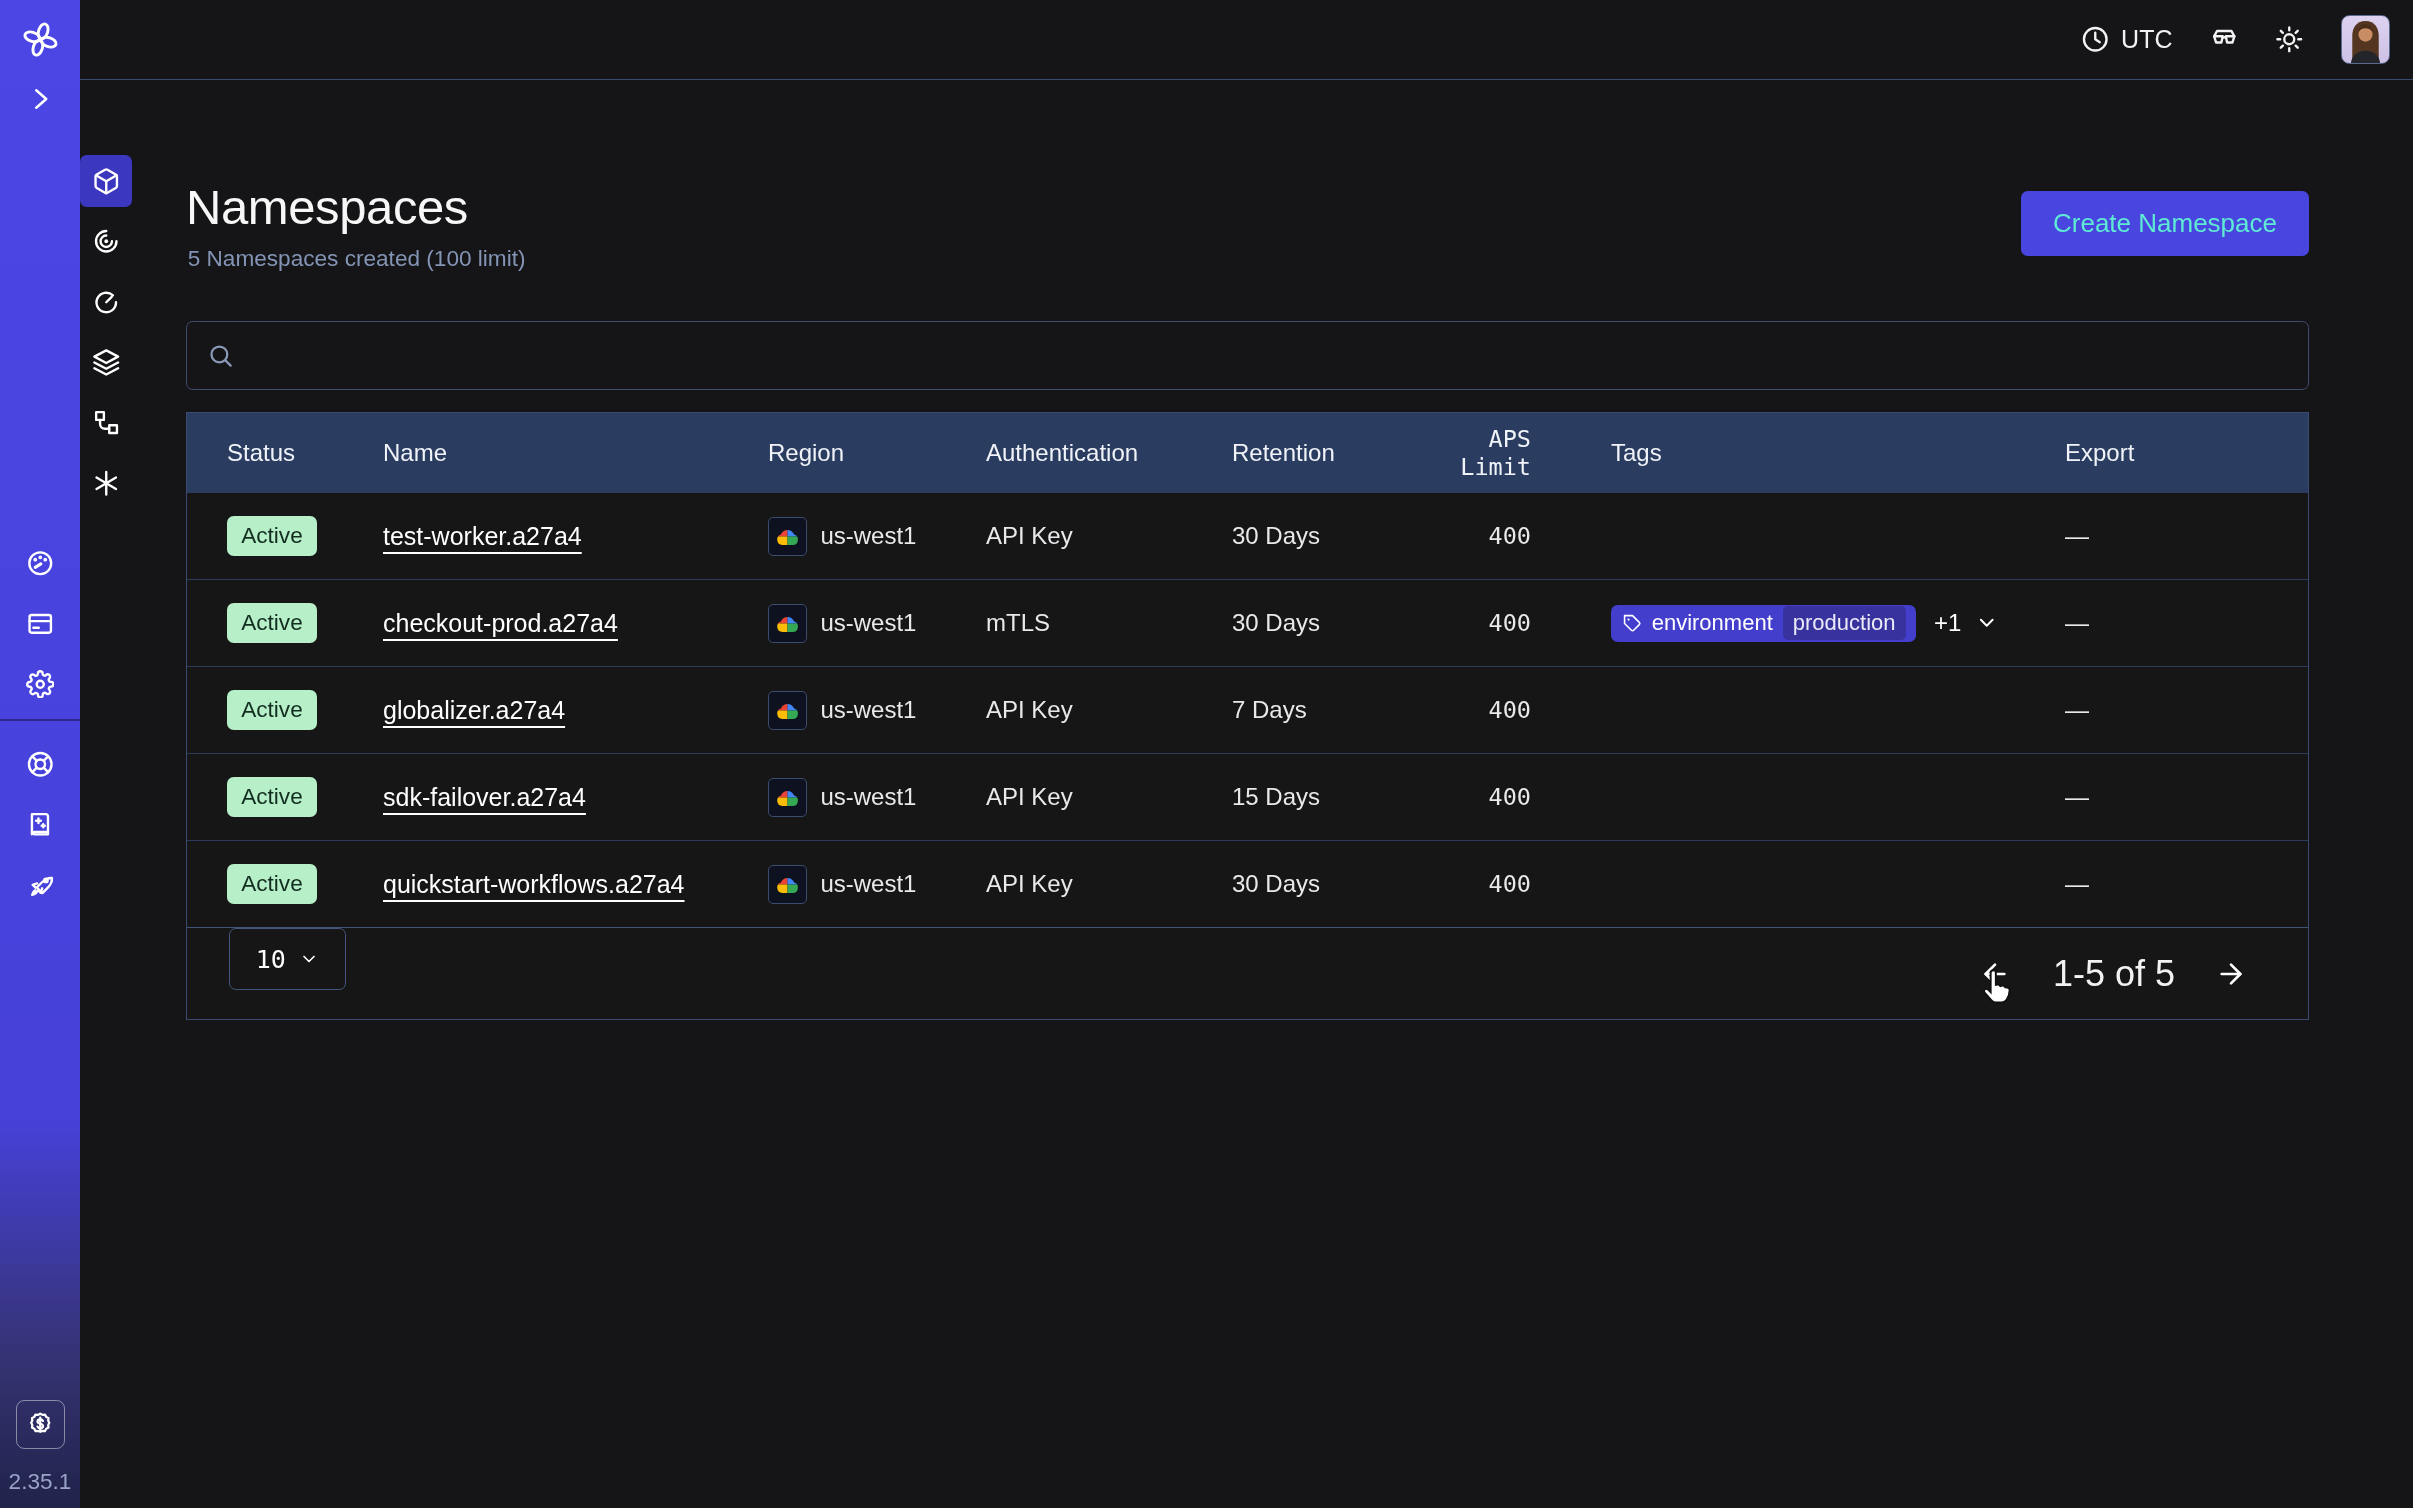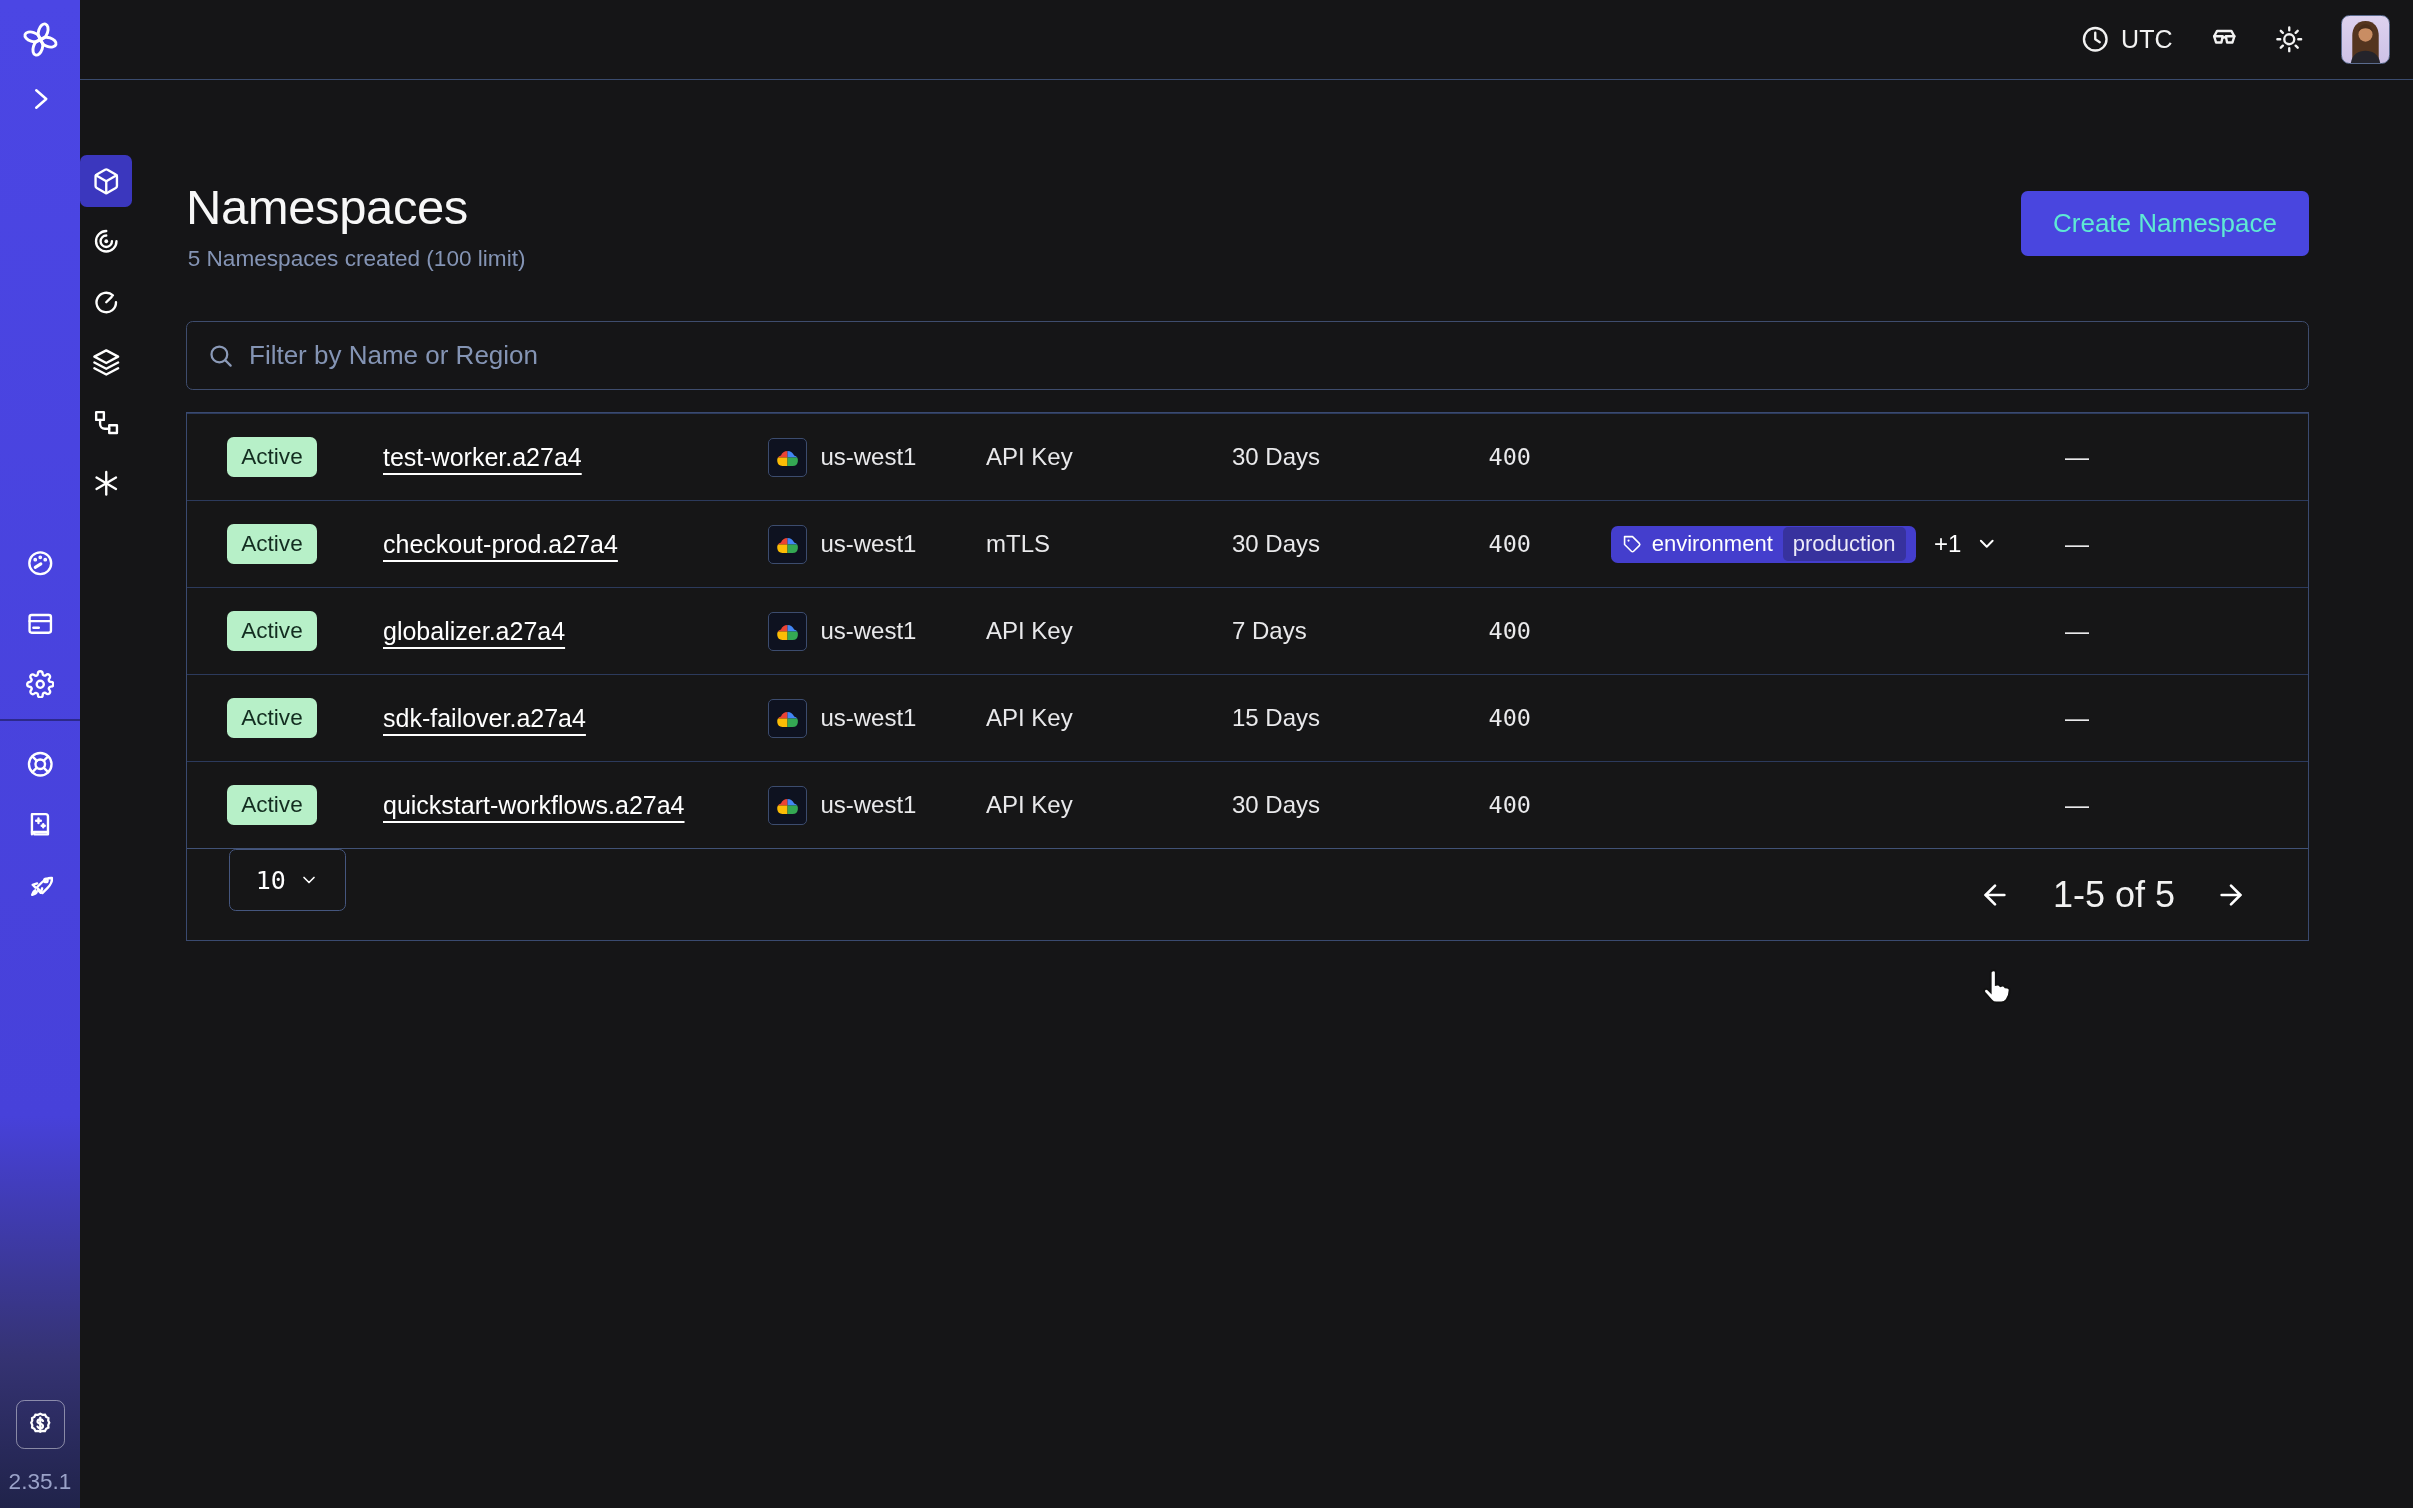--- a/index.html
+++ b/index.html
@@ -344,24 +344,34 @@
     <div class="page-sub">5 Namespaces created (100 limit)</div>
     <button class="create-btn">Create Namespace</button>
 
     <div class="filter">
       <span>
           <svg viewBox="0 0 24 24" fill="none" stroke="currentColor" stroke-width="2" stroke-linecap="round" stroke-linejoin="round">
             <circle cx="11" cy="11" r="7"></circle>
             <path d="M16.5 16.5L21 21"></path>
           </svg>
         </span>
-      <input type="text" placeholder="Filter by Name or Region" style="">
     </div>
 
     <div class="table">
+      <div class="thead grid-row">
+          <div class="th c-status">Status</div>
+          <div class="th c-name">Name</div>
+          <div class="th c-region-h">Region</div>
+          <div class="th c-auth">Authentication</div>
+          <div class="th c-retention">Retention</div>
+          <div class="th c-aps">APS Limit</div>
+          <div class="th c-tags">Tags</div>
+          <div class="th c-export">Export</div>
+          <div></div>
+        </div>
       <div id="table-body">
   <div class="trow grid-row">
     <div class="c-status"><span class="badge-active">Active</span></div>
     <div><a class="ns-link">test-worker.a27a4</a></div>
     <div class="c-region">
       <span class="gcp-box">
                 <svg viewBox="0 0 24 24">
                   <g clip-path="url(#gcpClip)">
      <rect x="0" y="0" width="12" height="12" fill="#ea4335"></rect>
                     <rect x="12" y="0" width="12" height="12" fill="#4285f4"></rect>

